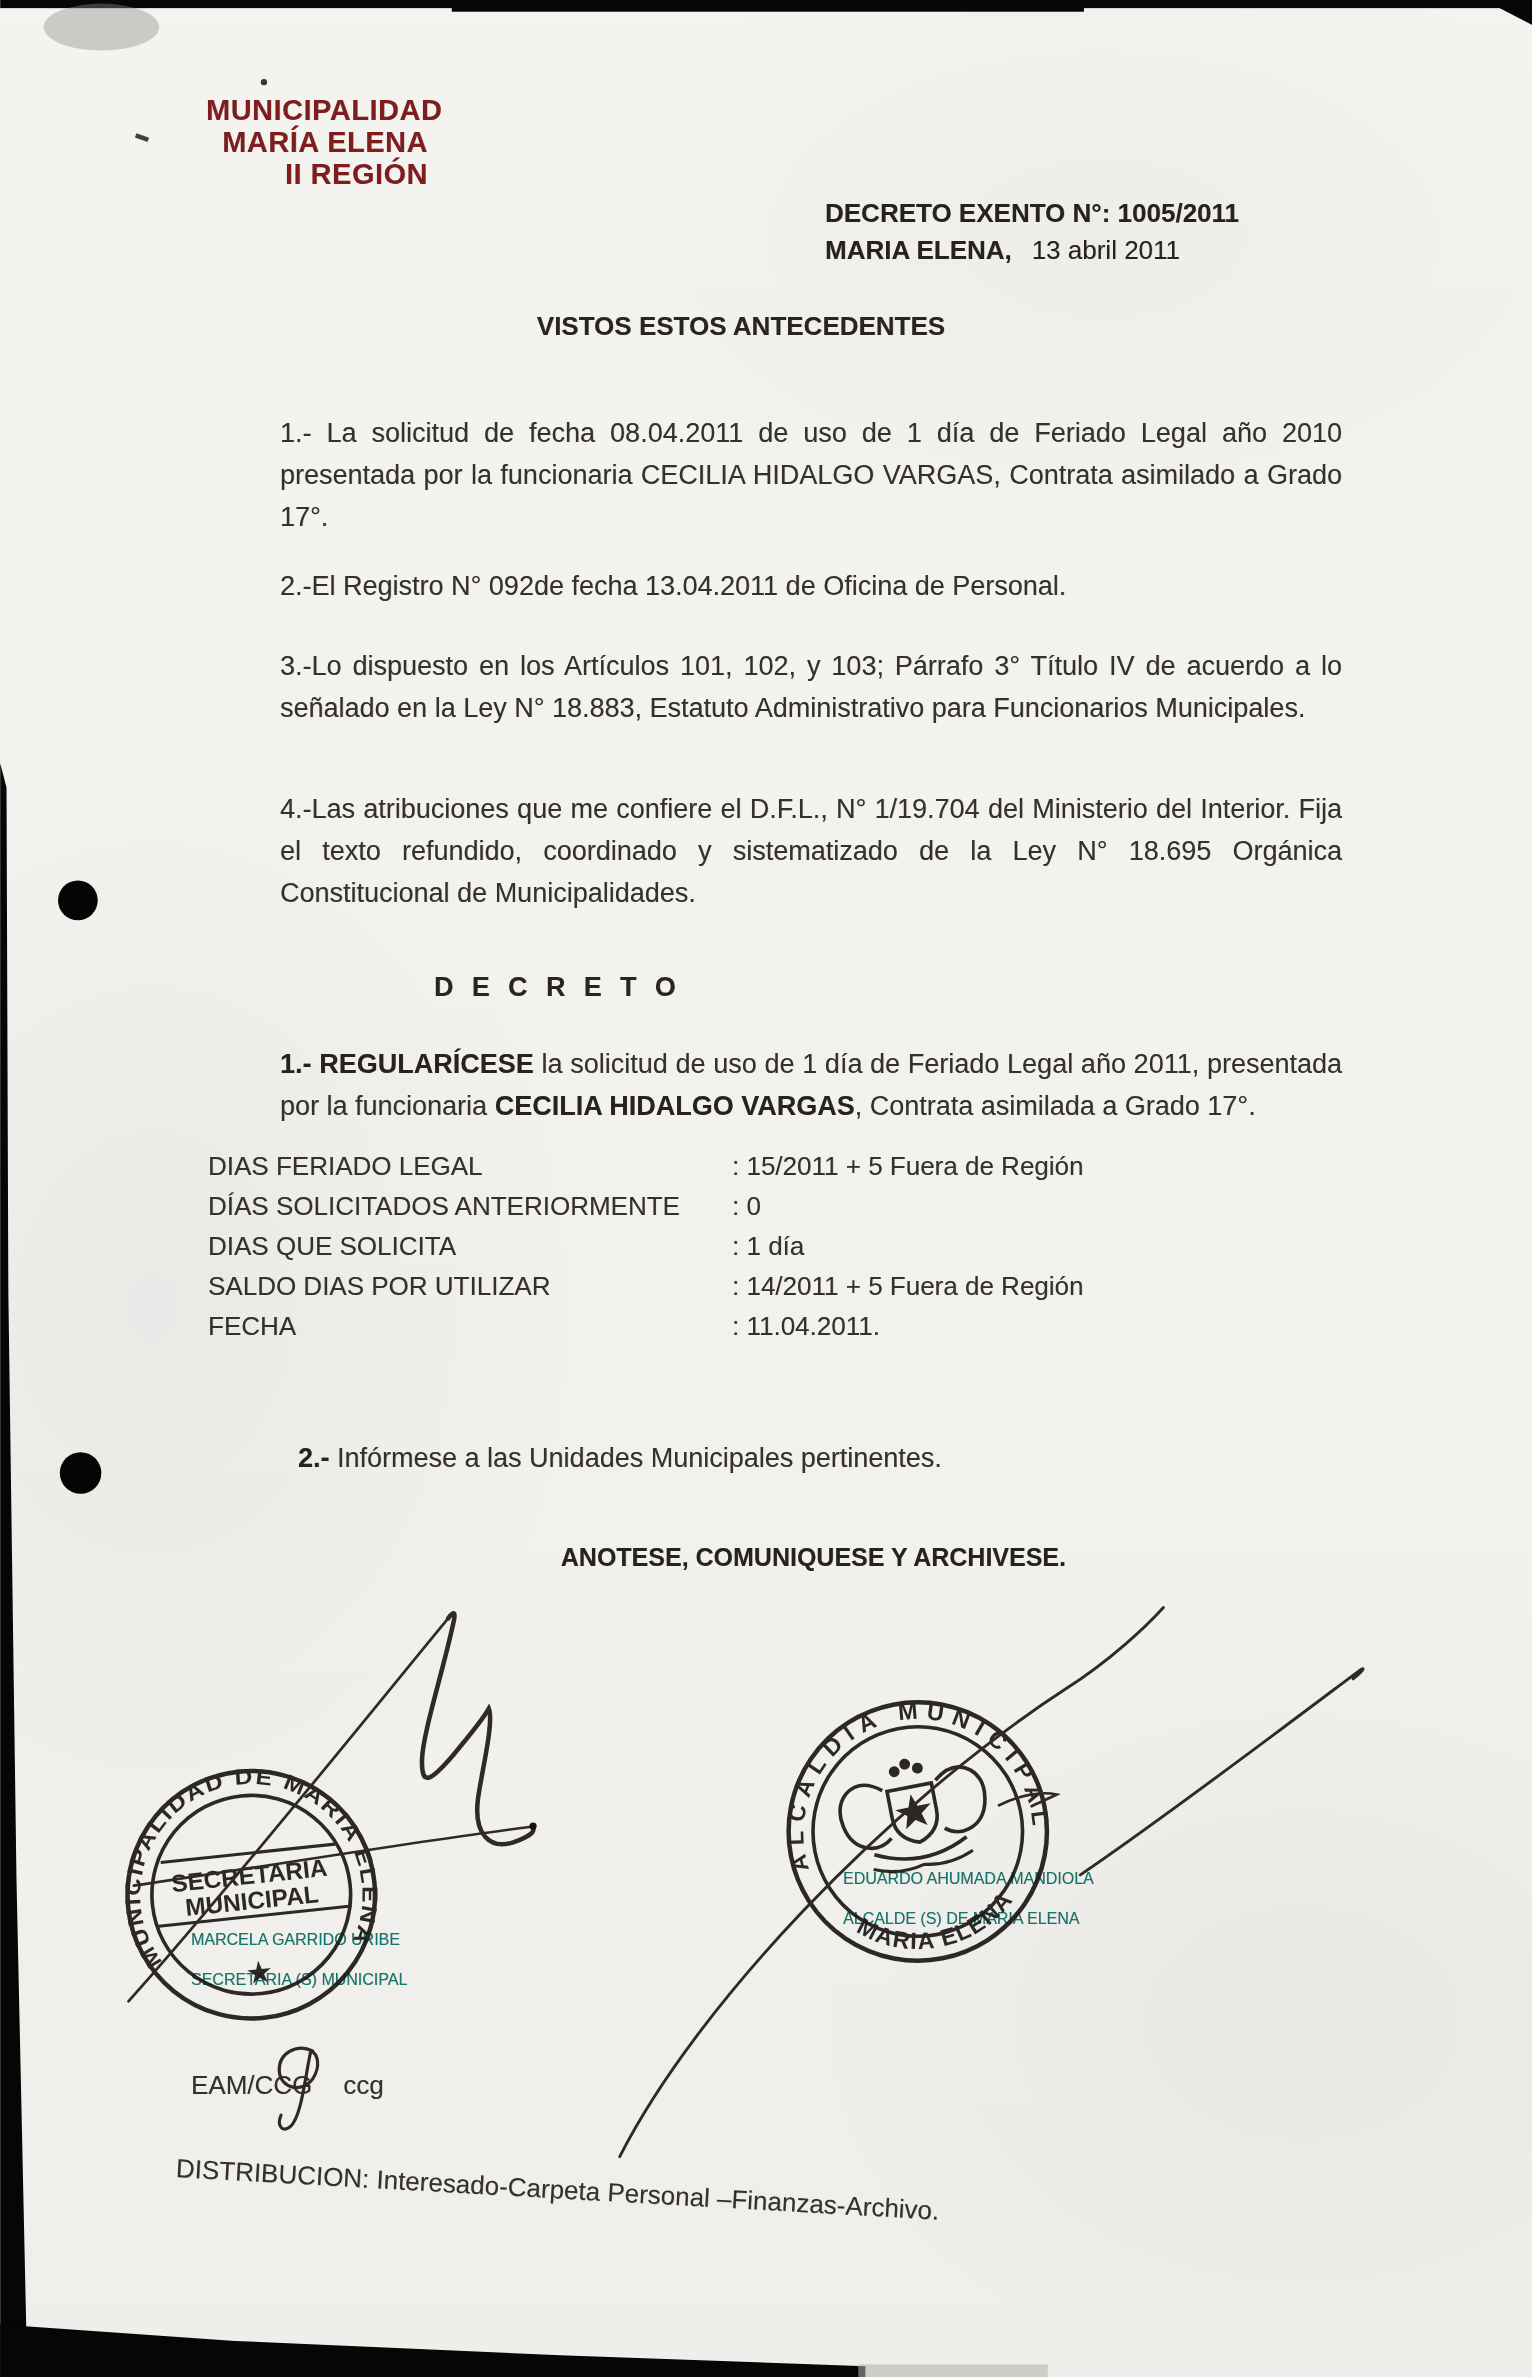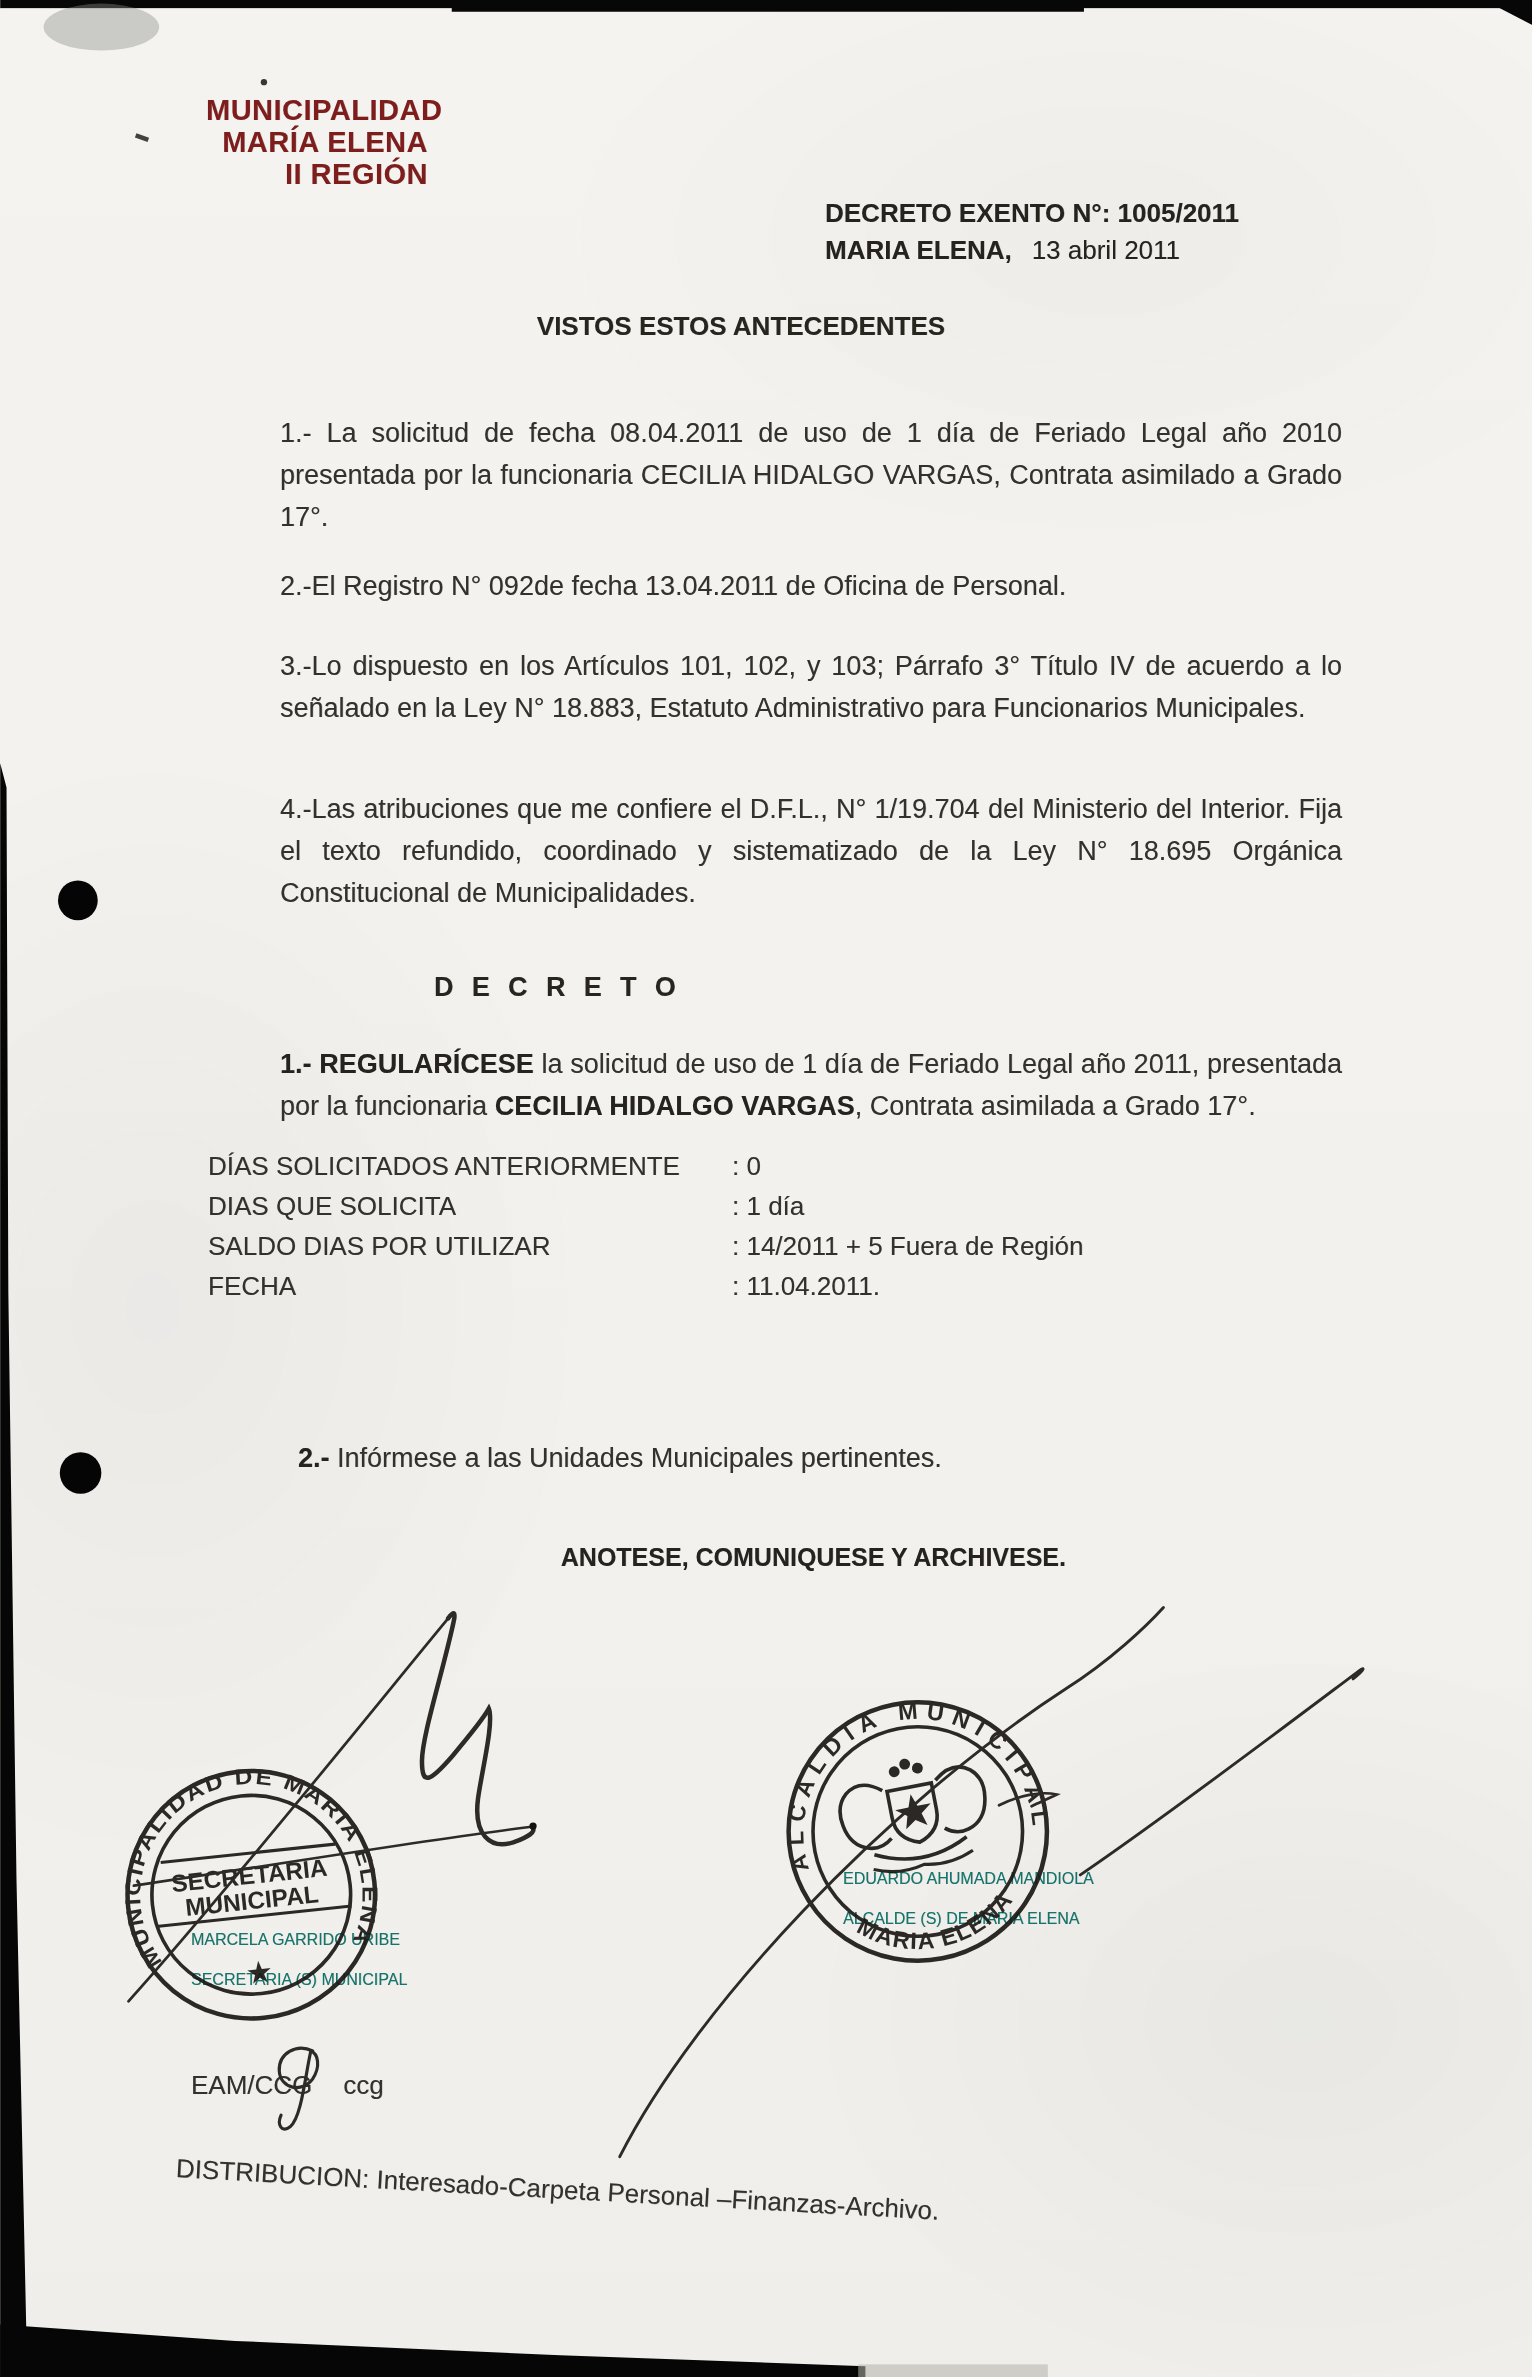--- a/index.html
+++ b/index.html
@@ -52,20 +52,24 @@
 <div class="abs para txt" style="top:645px;">3.-Lo dispuesto en los Artículos 101, 102, y 103; Párrafo 3° Título IV de acuerdo a lo señalado en la Ley N° 18.883, Estatuto Administrativo para Funcionarios Municipales.</div>
 <div class="abs para txt" style="top:788px;">4.-Las atribuciones que me confiere el D.F.L., N° 1/19.704 del Ministerio del Interior. Fija el texto refundido, coordinado y sistematizado de la Ley N° 18.695 Orgánica Constitucional de Municipalidades.</div>
 
 <div class="abs heading txt" style="left:434px;top:972px;width:687px;text-align:left;letter-spacing:5.4px;font-size:27px;">D E C R E T O</div>
 
 <div class="abs para txt" style="top:1043px;">
   <span class="b">1.- REGULARÍCESE</span><span> la solicitud de uso de 1 día de Feriado Legal año 2011, presentada por la funcionaria </span><span class="b">CECILIA HIDALGO VARGAS</span><span>, Contrata asimilada a Grado 17°.</span>
 </div>
 
 <div class="abs tbl txt">
+  <div class="row">
+    <span class="lab">DIAS FERIADO LEGAL</span>
+    <span class="val">: 15/2011 + 5 Fuera de Región</span>
+  </div>
   <div class="row">
     <span class="lab">DÍAS SOLICITADOS ANTERIORMENTE</span>
     <span class="val">: 0</span>
   </div>
   <div class="row">
     <span class="lab">DIAS QUE SOLICITA</span>
     <span class="val">: 1 día</span>
   </div>
   <div class="row">
     <span class="lab">SALDO DIAS POR UTILIZAR</span>

